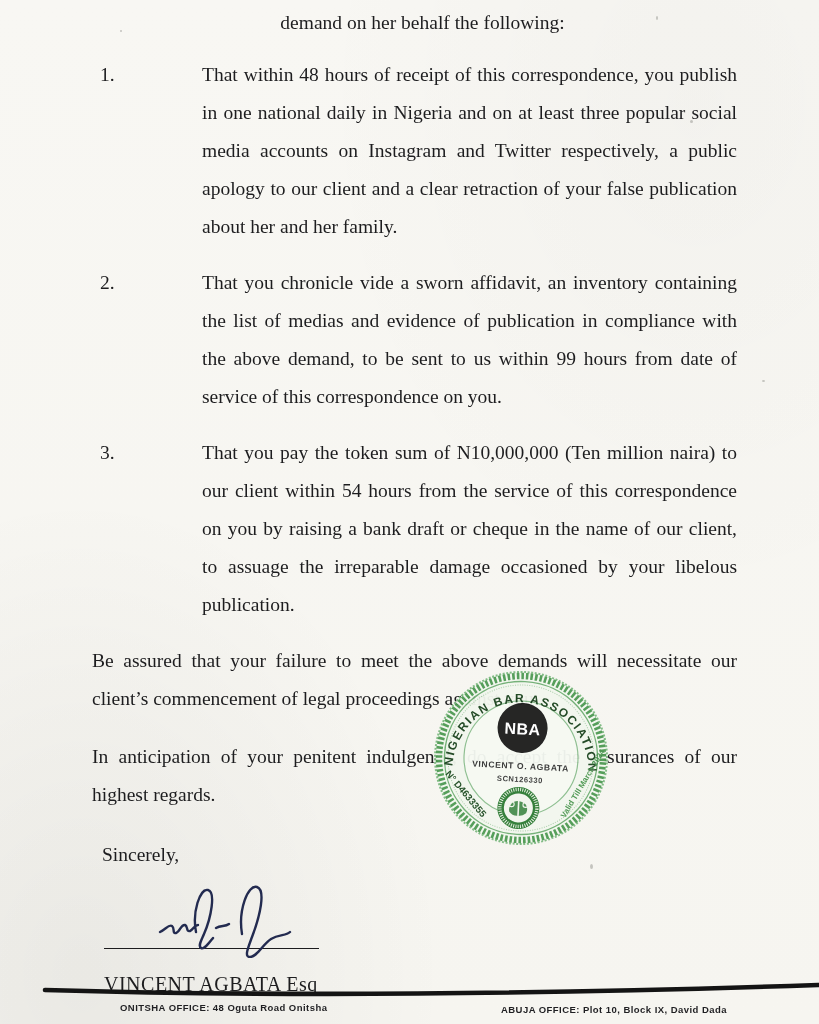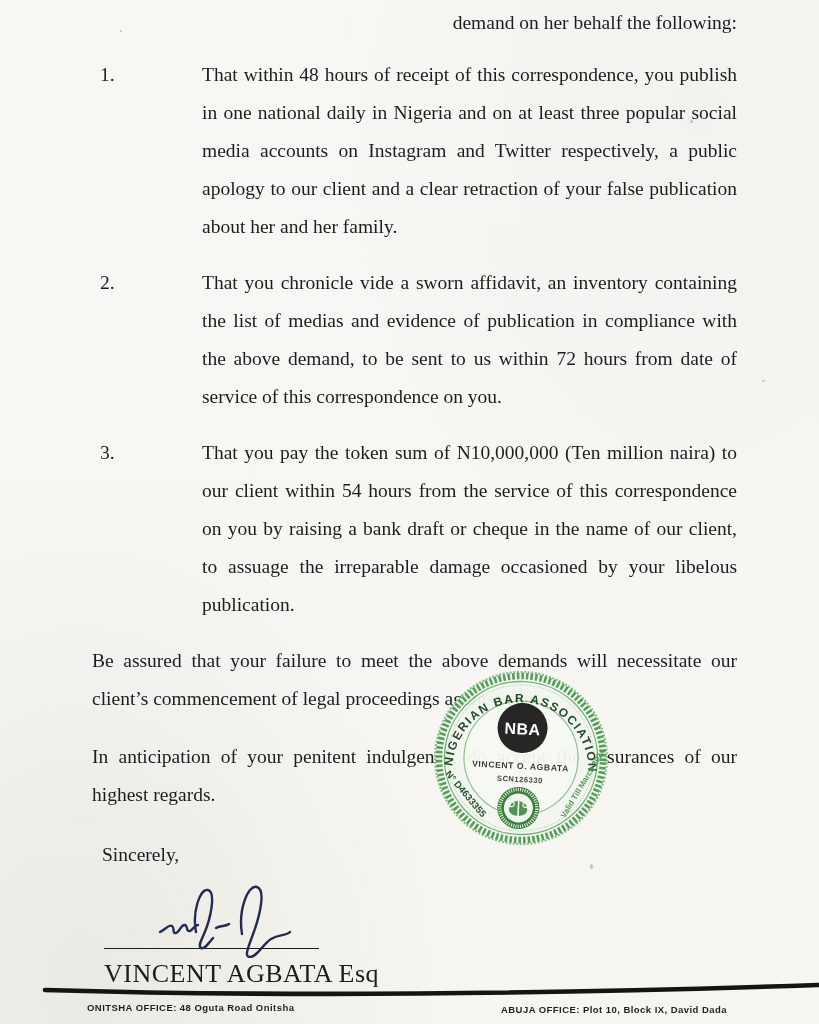--- a/index.html
+++ b/index.html
@@ -18,63 +18,63 @@
       radial-gradient(ellipse at 10% 95%, rgba(0,0,0,0.05), transparent 35%),
       linear-gradient(#f8f7f3,#f6f5f0);
   }
   .content{
     position:relative;
     padding:4px 82px 0 92px;
     font-size:19.5px;
     line-height:38px;
     text-align:justify;
   }
-  .intro{margin:0 0 14px 16px;text-align:right;}
+  .intro{margin:0 0 14px 16px;text-align:center;}
   .list-item{display:flex;margin:0 0 18px 0;}
   .list-item .num{flex:none;width:66px;padding-left:8px;box-sizing:border-box;text-align:left;}
   .list-item .itext{flex:1;margin-left:44px;}
   .para{margin:14px 0 20px 0;}
   .closing{text-align:left;margin:22px 0 0 10px;}
   .sig-block{margin:4px 0 0 12px;width:300px;text-align:left;}
   .signature-wrap{position:relative;height:74px;width:230px;}
   .signature-wrap svg{position:absolute;left:52px;top:2px;}
   .sig-line{width:215px;border-bottom:1.6px solid #1c1c1e;margin-top:-4px;}
-  .sig-name{font-size:26px;letter-spacing:.5px;margin-top:6px;}
+  .sig-name{font-size:20px;letter-spacing:.5px;margin-top:16px;}
   .sig-email{font-size:19.5px;text-decoration:underline;margin-top:4px;}
   .seal{
     position:absolute;left:430px;top:666px;width:182px;height:184px;
     transform:rotate(3deg);
     opacity:.95;
   }
   .footer-line{position:absolute;left:0;top:982px;width:819px;height:18px;}
   .footer-row{
     position:absolute;top:1002px;left:0;width:819px;
     font-family:"Liberation Sans", sans-serif;
     font-weight:bold;font-size:9.5px;letter-spacing:.45px;color:#1f1f22;
   }
-  .office-left{position:absolute;left:87px;top:0;}
+  .office-left{position:absolute;left:120px;top:0;}
   .office-right{position:absolute;left:501px;top:2px;}
   .speck{position:absolute;background:#9a9a96;border-radius:50%;opacity:.55;}
 </style>
 </head>
 <body>
 
 <div class="page">
 
   <div class="content">
     <p class="intro">demand on her behalf the following:</p>
 
     <div class="list-item">
       <span class="num">1.</span>
       <span class="itext">That within 48 hours of receipt of this correspondence, you publish in one national daily in Nigeria and on at least three popular social media accounts on Instagram and Twitter respectively, a public apology to our client and a clear retraction of your false publication about her and her family.</span>
     </div>
 
     <div class="list-item">
       <span class="num">2.</span>
-      <span class="itext">That you chronicle vide a sworn affidavit, an inventory containing the list of medias and evidence of publication in compliance with the above demand, to be sent to us within 72 hours from date of service of this correspondence on you.</span>
+      <span class="itext">That you chronicle vide a sworn affidavit, an inventory containing the list of medias and evidence of publication in compliance with the above demand, to be sent to us within 99 hours from date of service of this correspondence on you.</span>
     </div>
 
     <div class="list-item">
       <span class="num">3.</span>
       <span class="itext">That you pay the token sum of N10,000,000 (Ten million naira) to our client within 54 hours from the service of this correspondence on you by raising a bank draft or cheque in the name of our client, to assuage the irreparable damage occasioned by your libelous publication.</span>
     </div>
 
     <p class="para">Be assured that your failure to meet the above demands will necessitate our client’s commencement of legal proceedings against you.</p>
     <p class="para">In anticipation of your penitent indulgence, do accept the assurances of our highest regards.</p>
     <p class="closing">Sincerely,</p>

